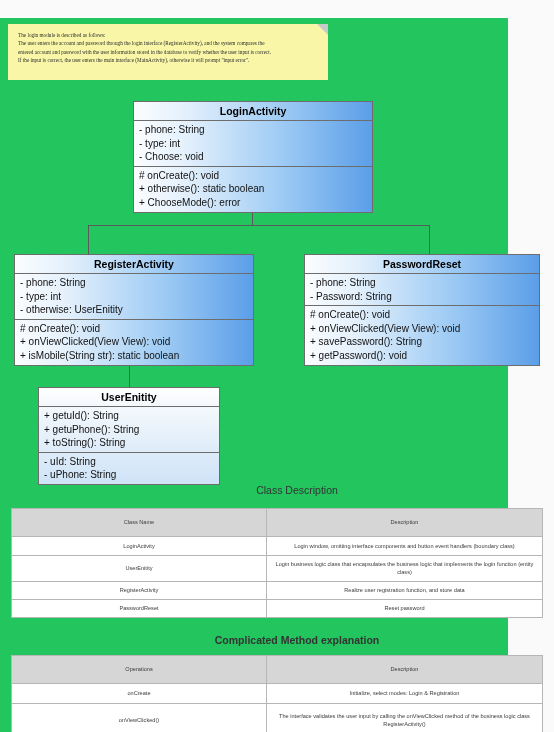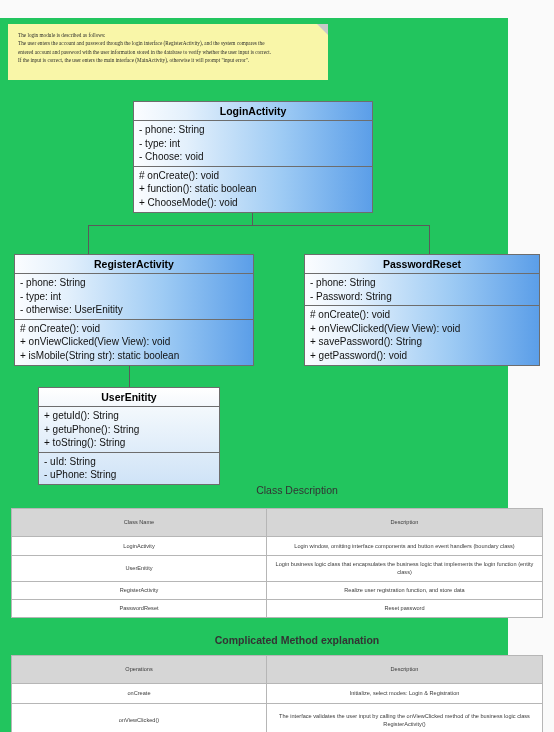--- a/index.html
+++ b/index.html
@@ -183,22 +183,22 @@
 
   <div class="uml blue-strong" id="box-login">
     <div class="title">LoginActivity</div>
     <div class="section">
       <div class="row">- phone: String</div>
       <div class="row">- type: int</div>
       <div class="row">- Choose: void</div>
     </div>
     <div class="section">
       <div class="row"># onCreate(): void</div>
-      <div class="row">+ function(): static boolean</div>
-      <div class="row">+ ChooseMode(): void</div>
+      <div class="row">+ otherwise(): static boolean</div>
+      <div class="row">+ ChooseMode(): error</div>
     </div>
   </div>
 
   <div class="uml blue-strong" id="box-register">
     <div class="title">RegisterActivity</div>
     <div class="section">
       <div class="row">- phone: String</div>
       <div class="row">- type: int</div>
       <div class="row">- otherwise: UserEnitity</div>
     </div>

